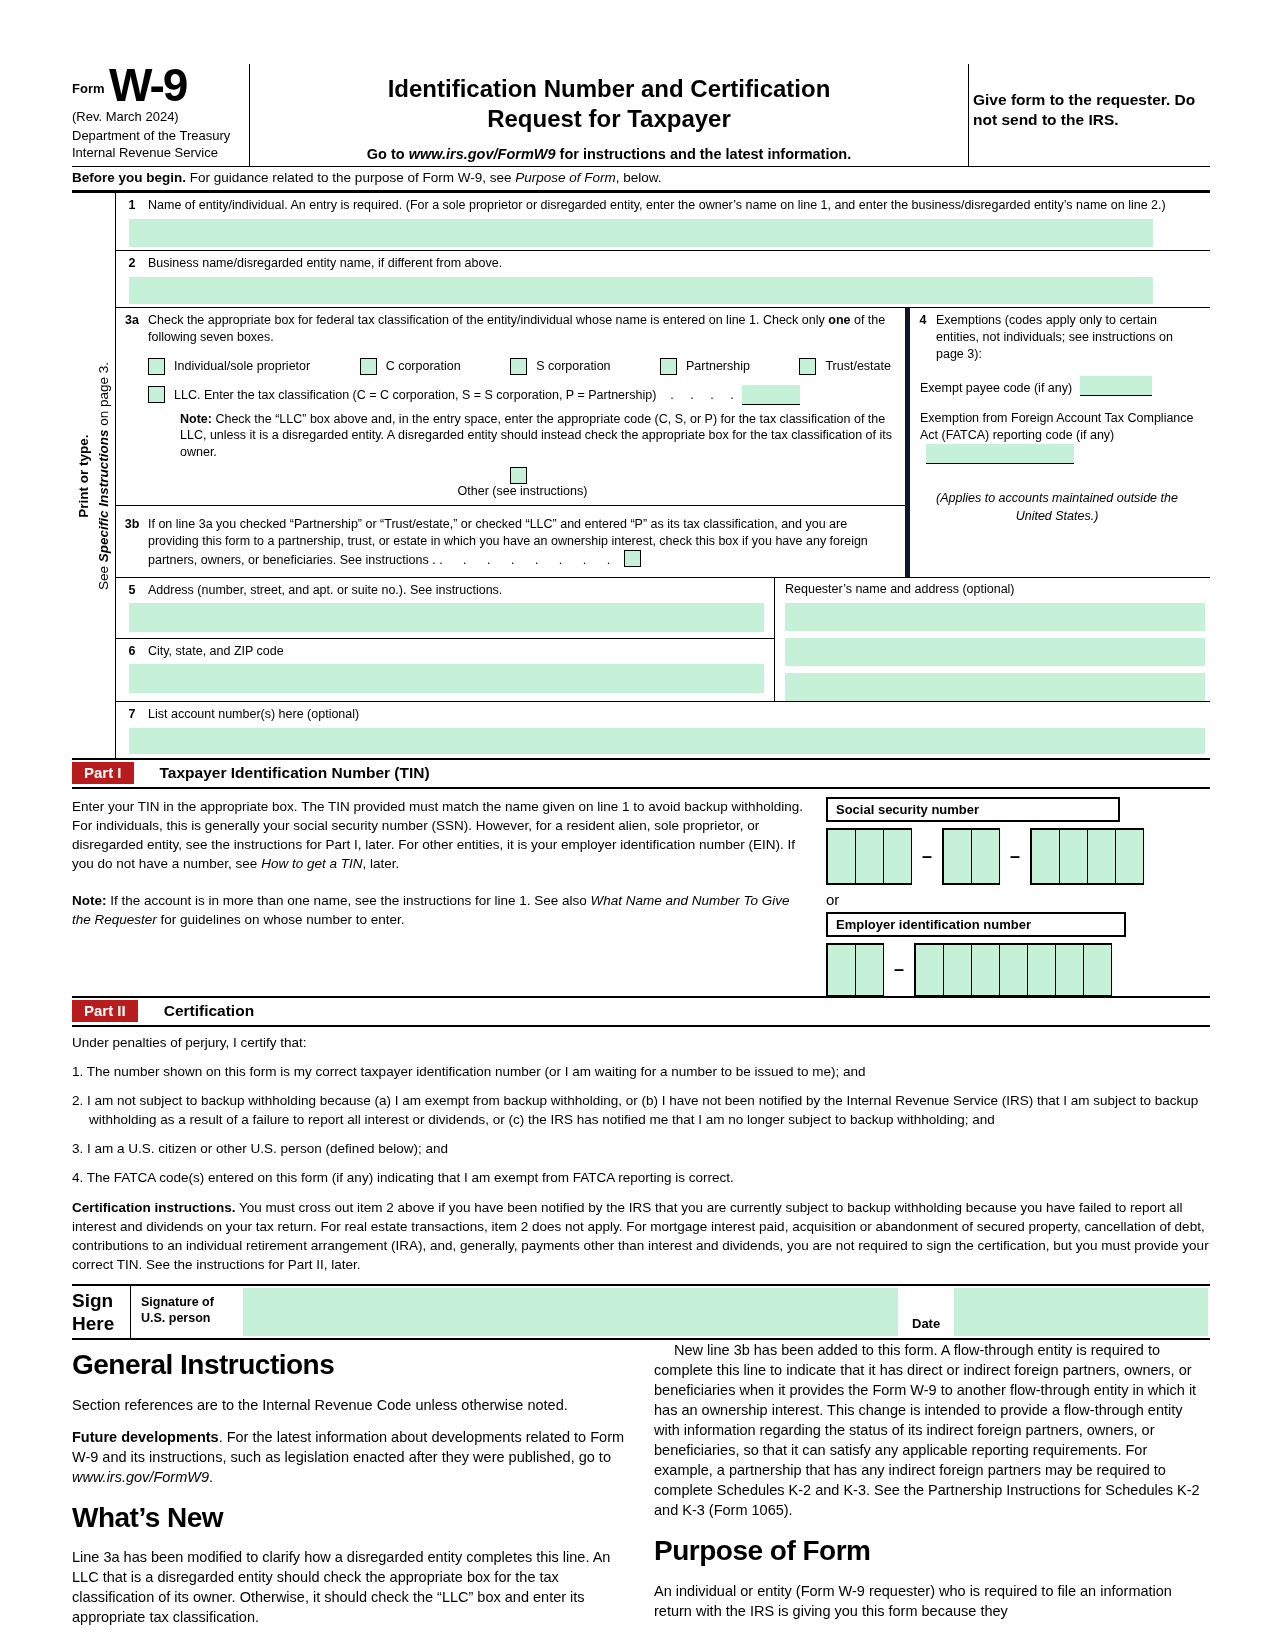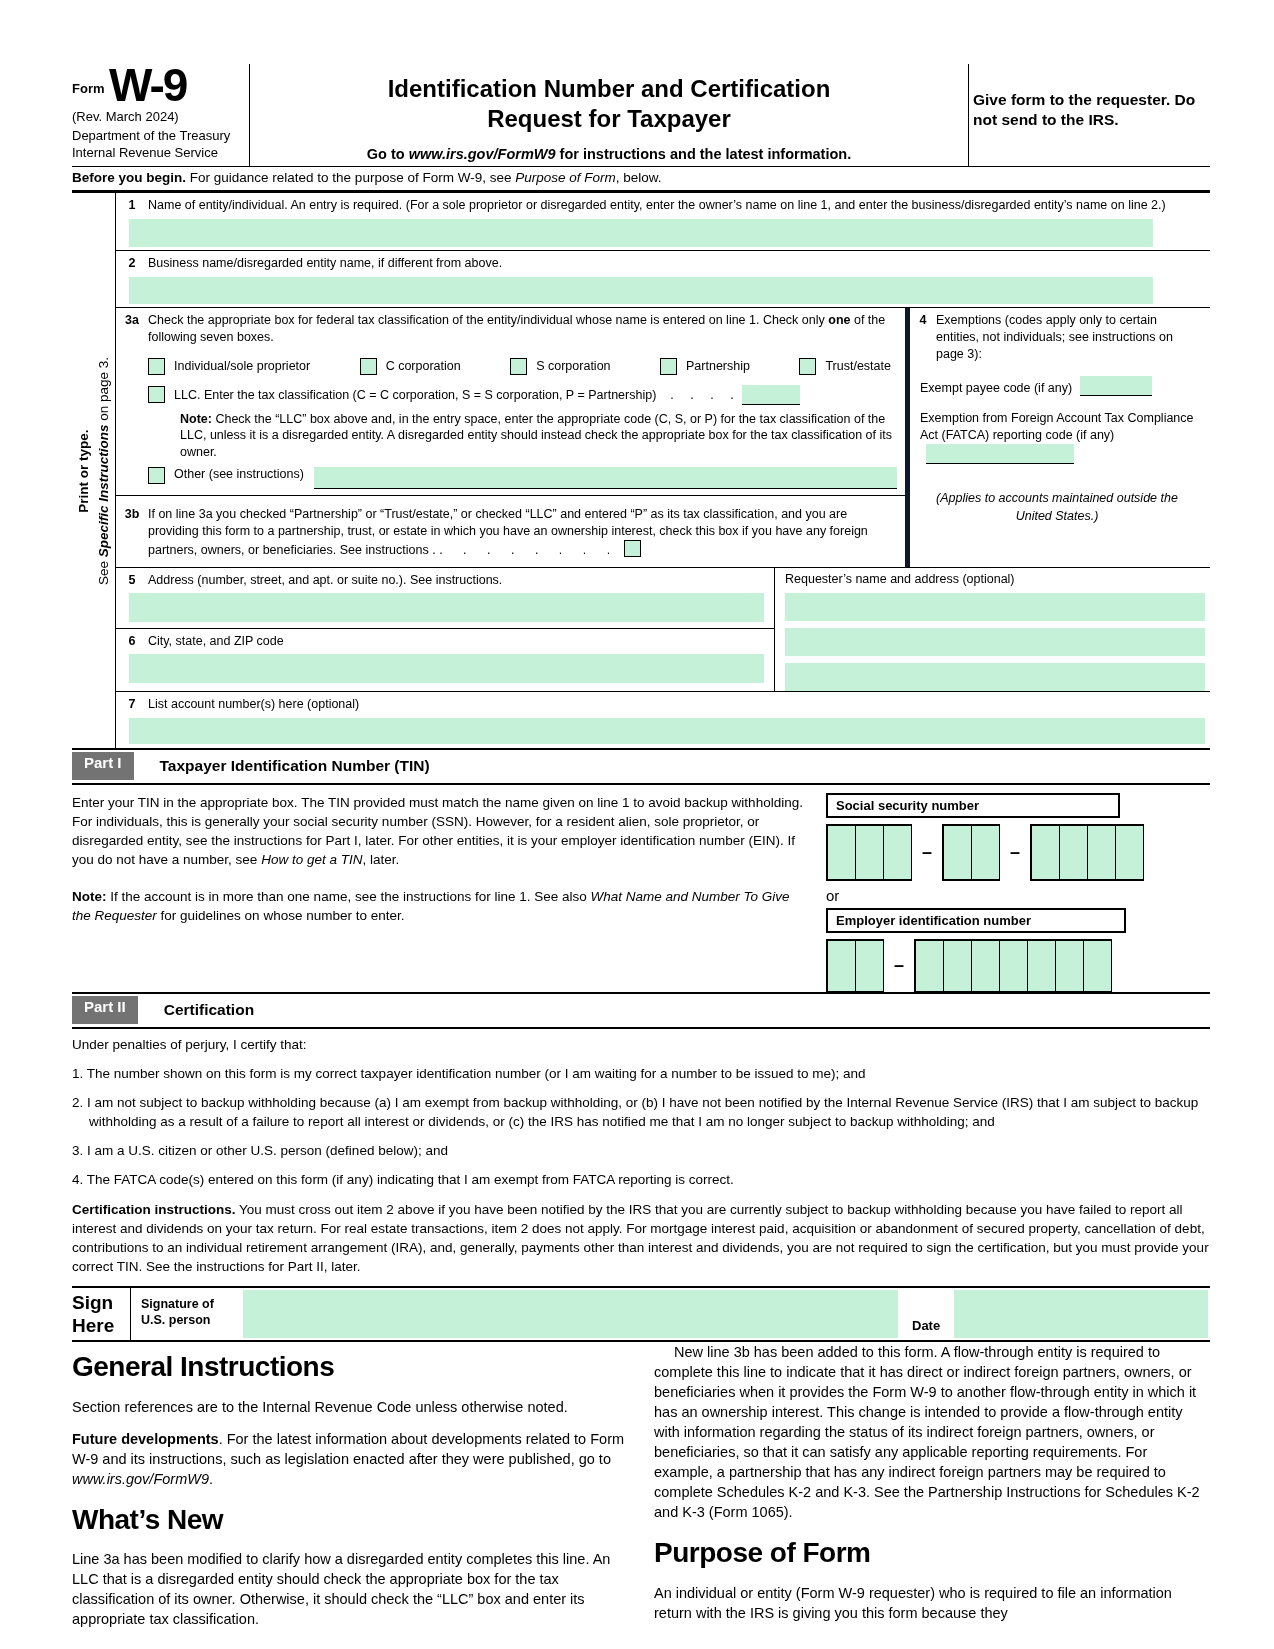--- a/index.html
+++ b/index.html
@@ -43,21 +43,21 @@
   .row3{ display:flex; border-bottom:1px solid #000; }
   .col3a{ flex:1; border-right:5px solid #0f172a; }
   .block3a{ border-bottom:1px solid #000; padding-bottom:6px; }
   .cbrow{ display:flex; align-items:center; margin:12px 0 4px 32px; font-size:12.5px; flex-wrap:nowrap; }
   .cb{ width:17px; height:17px; background:var(--green); border:1px solid #000; flex-shrink:0; margin-right:9px; }
   .cbitem{ display:flex; align-items:center; margin-right:0; }
   .llcrow{ display:flex; align-items:center; margin:10px 10px 2px 32px; font-size:12.5px; }
   .dots{ word-spacing:13px; margin:0 8px 0 14px; }
   .llcbox{ width:58px; height:20px; background:var(--green); border-bottom:1.5px solid #000; flex-shrink:0; }
   .notepara{ font-size:12.5px; line-height:1.35; margin:6px 10px 2px 64px; }
-  .otherrow{ display:flex; align-items:flex-start; margin:6px 8px 0 32px; font-size:12.5px; }
+  .otherrow{ display:flex; align-items:center; margin:6px 8px 0 32px; font-size:12.5px;flex-direction:column; }
   .otherfield{ flex:1; height:22px; background:var(--green); border-bottom:1px solid #000; margin-left:10px; }
   .b3b{ padding:6px 0 8px; }
   .b3b .ltext{ padding-right:6px; }
   .dotsrow{ display:inline; word-spacing:17px; }
   .cb-inline{ display:inline-block; width:17px; height:17px; background:var(--green); border:1px solid #000; vertical-align:-3px; margin-left:10px; }
 
   .col4{ width:300px; font-size:12.5px; line-height:1.35; padding:4px 2px 0 0; }
   .col4 .lblrow{ padding-top:0; }
   .exm{ display:flex; align-items:flex-end; margin:14px 8px 0 10px; }
   .exmfield{ width:72px; height:20px; background:var(--green); border-bottom:1px solid #000; margin-left:8px; flex-shrink:0; }
@@ -69,21 +69,21 @@
   .col56{ flex:1; border-right:1px solid #000; }
   .gfield2{ background:var(--green); height:29px; margin:4px 10px 6px 13px; }
   .colreq{ width:435px; font-size:12.5px; padding:4px 0 0 10px; }
   .reqbar{ background:var(--green); height:28px; margin:7px 5px 0 0; }
 
   .row7 .gfield{ margin-right:5px; }
 
   
   .parthdr{ display:flex; align-items:center; border-top:2.5px solid #000; border-bottom:2px solid #000;
             padding:2px 0 3px; margin-top:-1px; }
-  .partbadge{ background:#737373; color:#fff; font-weight:bold; font-size:15px; padding:2px 12px 9px; }
+  .partbadge{ background:#b91c1c; color:#fff; font-weight:bold; font-size:15px; padding:2px 12px 3px; }
   .parttitle{ font-weight:bold; font-size:15.5px; margin-left:26px; }
 
   .p1body{ display:flex; padding-top:8px; }
   .p1text{ width:740px; font-size:13.5px; line-height:1.42; }
   .p1text p{ margin:0 0 18px; }
   .tincol{ flex:1; padding-left:14px; }
   .tinlabelbox{ border:2px solid #000; font-weight:bold; font-size:13px; padding:3px 8px; width:294px; }
   .digits{ display:flex; align-items:center; margin-top:6px; }
   .dbox{ width:29px; height:55px; background:var(--green); border:1px solid #000; margin-right:-1px; }
   .dgroup{ display:flex; border:1px solid #000; margin-right:0; }

